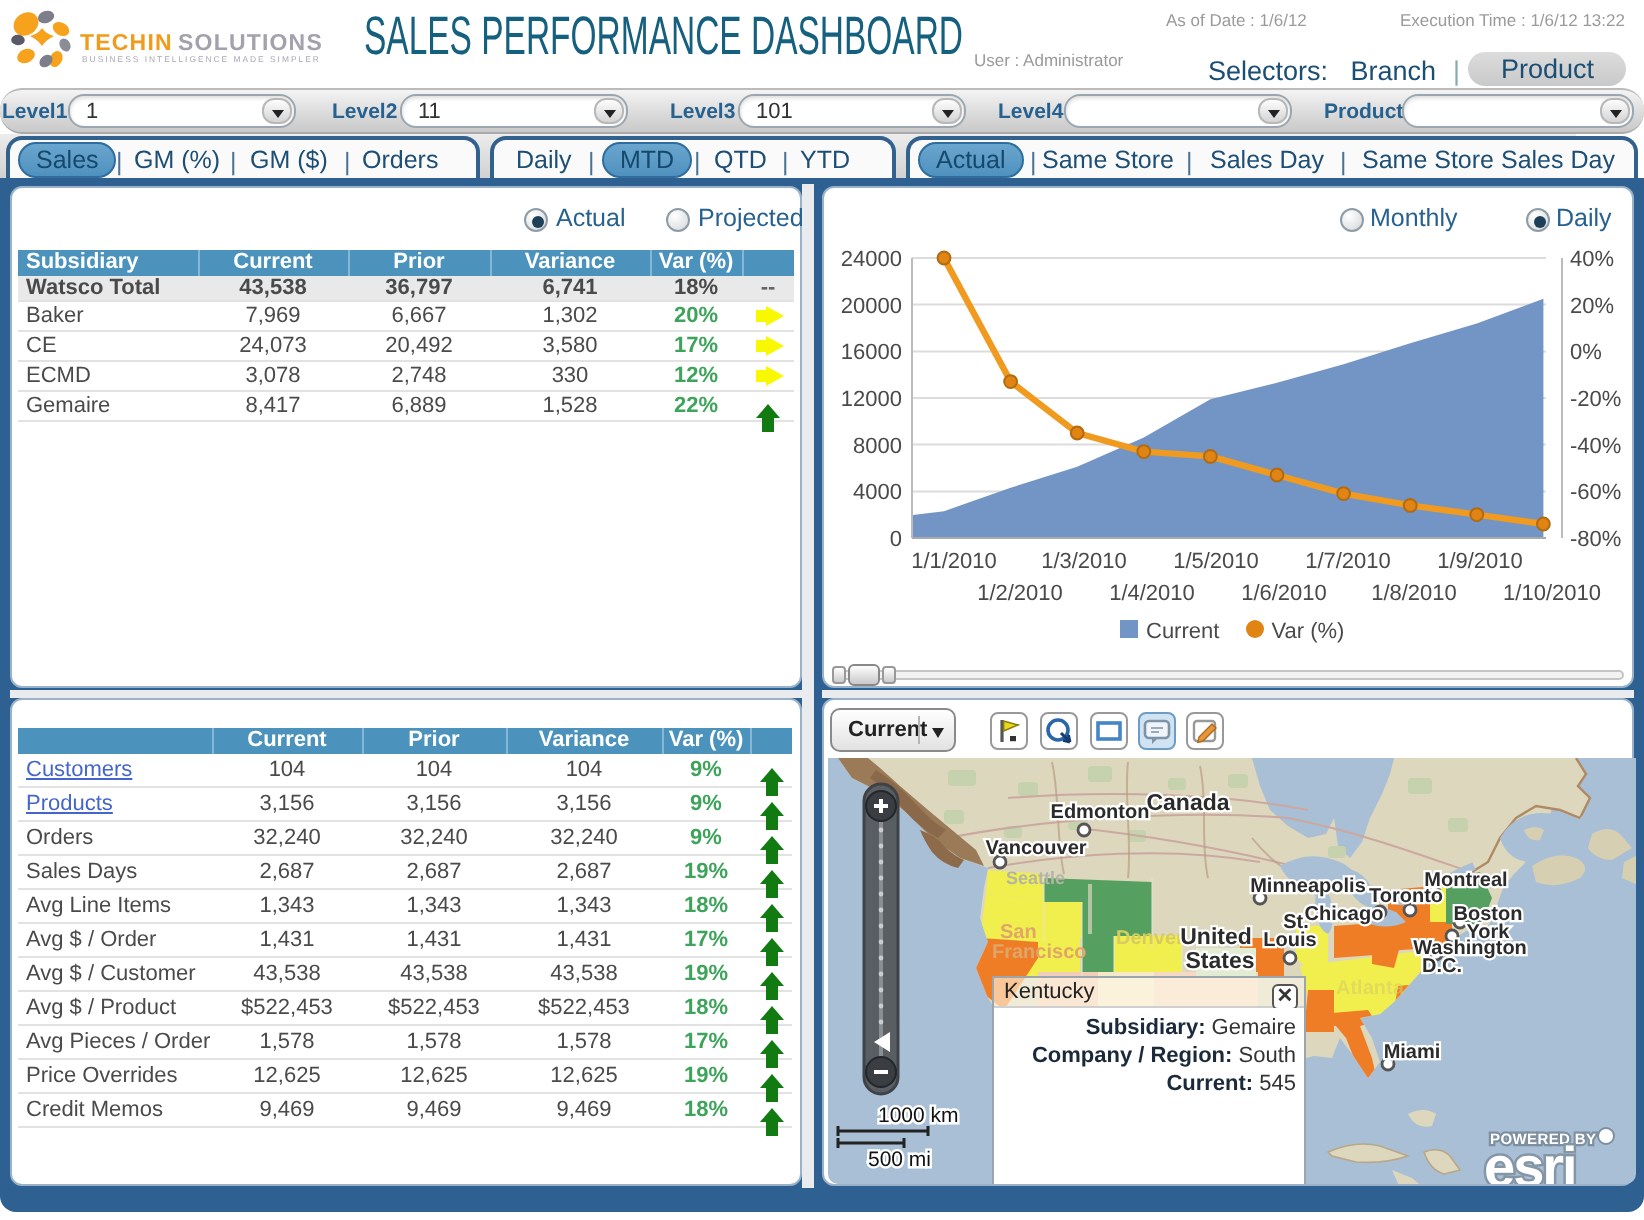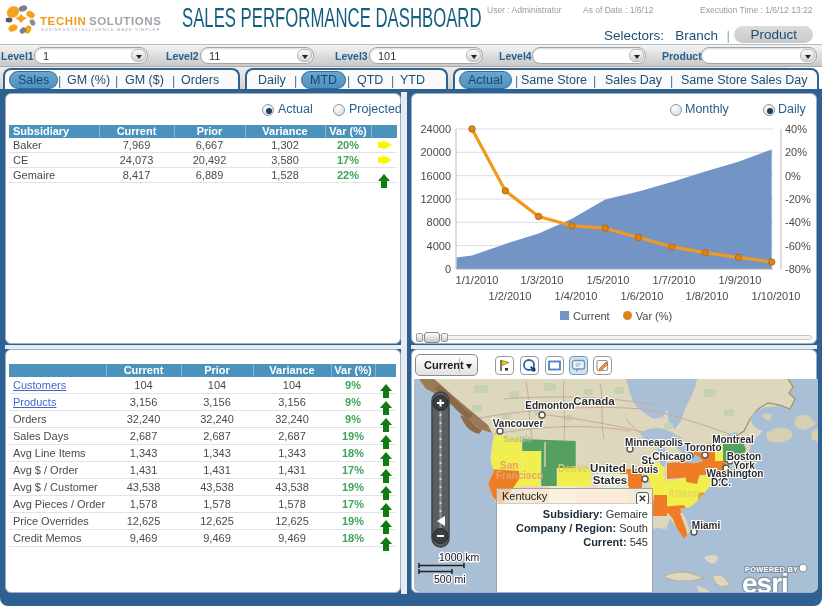--- a/index.html
+++ b/index.html
@@ -7,21 +7,21 @@
 #stage { position:relative; width:822px; height:610px; overflow:hidden; background:#fff; }
 .abs { position:absolute; }
 
 
 #header { left:0; top:0; width:822px; height:44px; background:#fff; }
 #title { left:182px; top:3px; font-size:27px; color:#15607f; transform:scaleX(0.62); transform-origin:left; white-space:nowrap; }
 .hmeta { font-size:8.5px; color:#9a9a9a; top:5px; }
 #selectors { top:26px; right:4px; font-size:13.5px; color:#1b4e75; }
 
 #selbar { left:0; top:44px; width:822px; height:23px;
-  background:linear-gradient(#f4f4f4,#d9d9d9 60%,#c9c9c9); border-top:1px solid #bbb; border-bottom:1px solid #aaa;}
+  background:linear-gradient(#f4f4f4,#d9d9d9 60%,#c9c9c9); border-top:1px solid #bbb; border-bottom:1px solid #aaa;border-radius:11px;}
 .sel-label { top:5px; font-size:10.5px; font-weight:bold; color:#27618f; }
 .dd { top:2px; height:17px; background:#fff; border:1px solid #9aa7b1; border-radius:8px;
   box-shadow:inset 0 1px 2px rgba(0,0,0,0.15); font-size:11px; color:#333; }
 .dd .val { position:absolute; left:8px; top:2px; }
 .dd .btn { position:absolute; right:1px; top:1px; width:15px; height:13px; border:1px solid #b8b8b8; border-radius:6px;
   background:linear-gradient(#fdfdfd,#d4d4d4); }
 .dd .btn:after { content:""; position:absolute; left:4px; top:5px; border:3.5px solid transparent; border-top:4.5px solid #222; }
 
 #tabbar { left:0; top:67px; width:788px; height:24px; background:linear-gradient(#ececec,#cfcfcf); }
 .tabgrp { top:1px; height:23px; background:#fafafa; border:2px solid #33618e; border-bottom:none;
@@ -86,21 +86,21 @@
         <ellipse cx="9" cy="20" rx="3.4" ry="2.6" fill="#585b66" transform="rotate(185 9 20)"></ellipse>
         <path d="M22,13 q3,4 8,5 q-5,2 -8,6 q-2,-4 -7,-6 q5,-1 7,-5 Z" fill="#fff"></path>
         <path d="M21,14 q2,3 6,4 q-4,2 -6,5 q-2,-3 -6,-5 q4,-1 6,-4 Z" fill="#f6a21d"></path>
       </g>
       <text x="40" y="25" font-size="11.5" font-weight="bold" fill="#f29a1b" letter-spacing="0.6">TECHIN</text>
       <text x="89" y="25" font-size="11.5" font-weight="bold" fill="#a2a2ac" letter-spacing="0.6">SOLUTIONS</text>
       <text x="41" y="31" font-size="4.2" fill="#a8a8b0" letter-spacing="1.0">BUSINESS INTELLIGENCE MADE SIMPLER</text>
     </svg>
   </div>
   <div class="abs" id="title">SALES PERFORMANCE DASHBOARD</div>
-  <div class="abs hmeta" style="left:487px;">User : Administrator</div>
+  <div class="abs hmeta" style="left:487px;margin-top:20px;">User : Administrator</div>
   <div class="abs hmeta" style="left:583px;">As of Date : 1/6/12</div>
   <div class="abs hmeta" style="left:700px;">Execution Time : 1/6/12 13:22</div>
   <div class="abs" id="selectors">
     <span style="position:absolute; right:154px; top:2px;">Selectors:</span>
     <span style="position:absolute; right:100px; top:2px;">Branch</span>
     <span style="position:absolute; right:88px; top:2px; color:#8aa;">|</span>
     <span style="position:absolute; right:5px; top:0; background:linear-gradient(#dcdcdc,#c9c9c9); border-radius:10px; padding:1px 16px;">Product</span>
   </div>
 
   <div class="abs" id="selbar">
@@ -181,36 +181,54 @@
           </colgroup>
         <tbody>
             <tr style="height:13px;">
               <th class="l">Subsidiary</th>
               <th>Current</th>
               <th>Prior</th>
               <th>Variance</th>
               <th>Var (%)</th>
               <th class="last"></th>
             </tr>
+        <tr class="tot">
+              <td class="l b">Watsco Total</td>
+              <td class="b">43,538</td>
+              <td class="b">36,797</td>
+              <td class="b">6,741</td>
+              <td class="b">18%</td>
+              <td class="ic"><span class="dash">--</span></td>
+            </tr>
         <tr>
               <td class="l">Baker</td>
               <td>7,969</td>
               <td>6,667</td>
               <td>1,302</td>
               <td class="green">20%</td>
               <td class="ic">
                 <span class="yarrow"></span>
               </td>
             </tr>
         <tr>
               <td class="l">CE</td>
               <td>24,073</td>
               <td>20,492</td>
               <td>3,580</td>
               <td class="green">17%</td>
+              <td class="ic">
+                <span class="yarrow"></span>
+              </td>
+            </tr>
+        <tr>
+              <td class="l">ECMD</td>
+              <td>3,078</td>
+              <td>2,748</td>
+              <td>330</td>
+              <td class="green">12%</td>
               <td class="ic">
                 <span class="yarrow"></span>
               </td>
             </tr>
         <tr>
               <td class="l">Gemaire</td>
               <td>8,417</td>
               <td>6,889</td>
               <td>1,528</td>
               <td class="green">22%</td>
@@ -380,20 +398,30 @@
               <td class="l">Avg $ / Customer</td>
               <td>43,538</td>
               <td>43,538</td>
               <td>43,538</td>
               <td class="green">19%</td>
               <td class="ic">
                 <span class="garrow"></span>
               </td>
             </tr>
         <tr class="r17">
+              <td class="l">Avg $ / Product</td>
+              <td>$522,453</td>
+              <td>$522,453</td>
+              <td>$522,453</td>
+              <td class="green">18%</td>
+              <td class="ic">
+                <span class="garrow"></span>
+              </td>
+            </tr>
+        <tr class="r17">
               <td class="l">Avg Pieces / Order</td>
               <td>1,578</td>
               <td>1,578</td>
               <td>1,578</td>
               <td class="green">17%</td>
               <td class="ic">
                 <span class="garrow"></span>
               </td>
             </tr>
         <tr class="r17">

